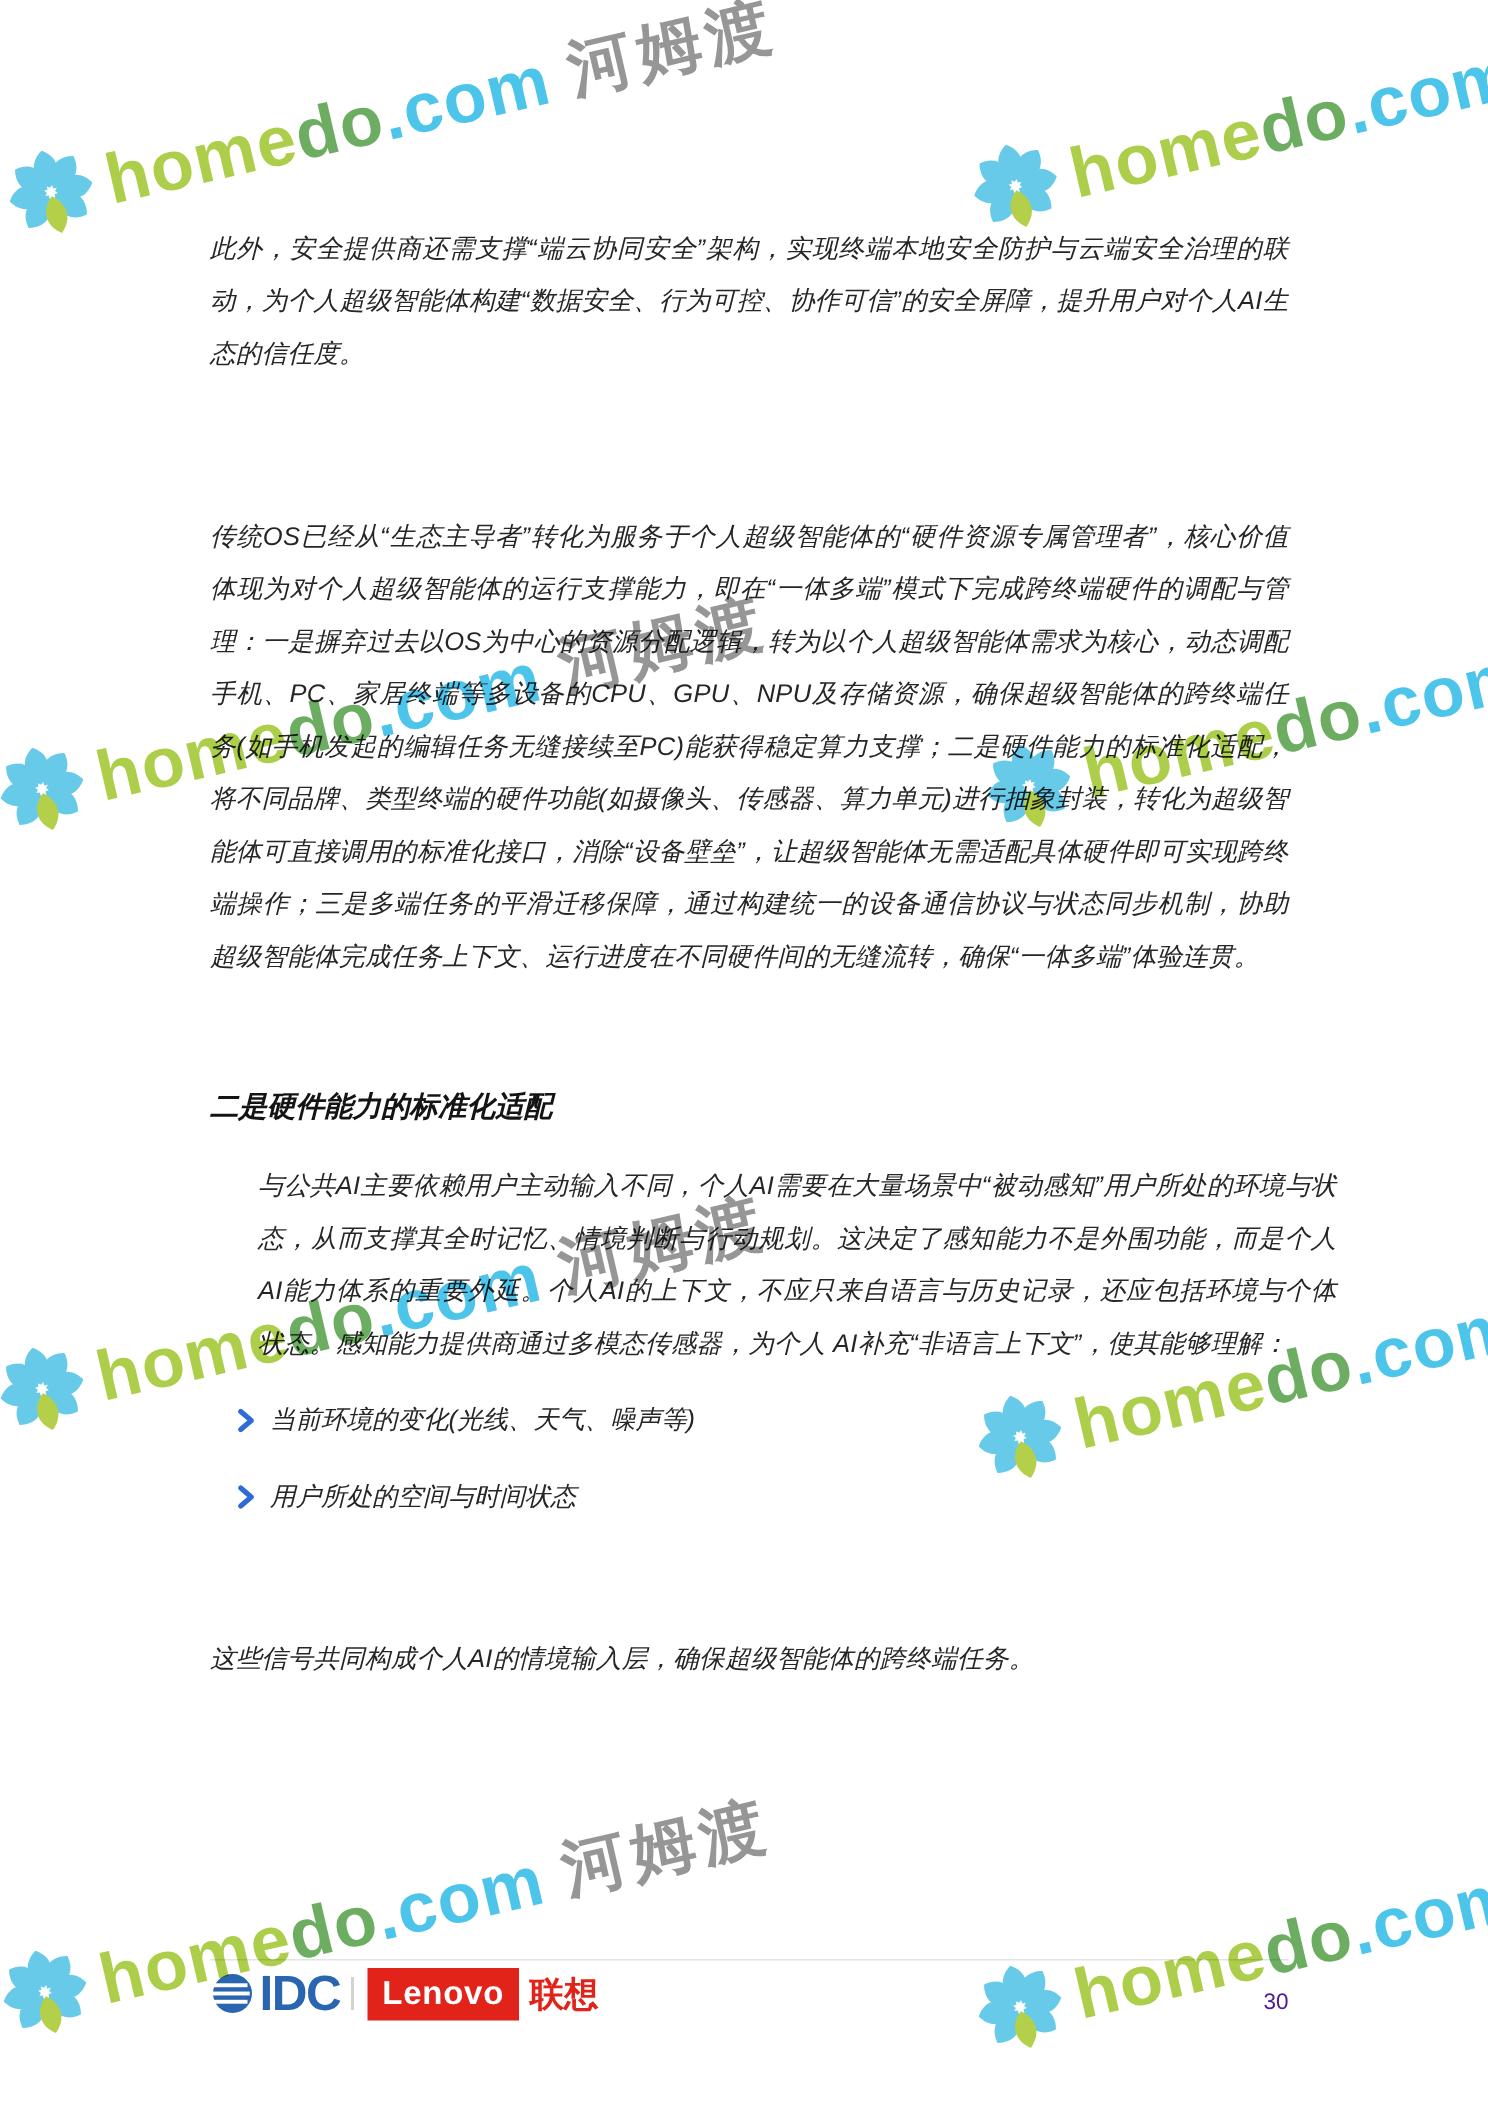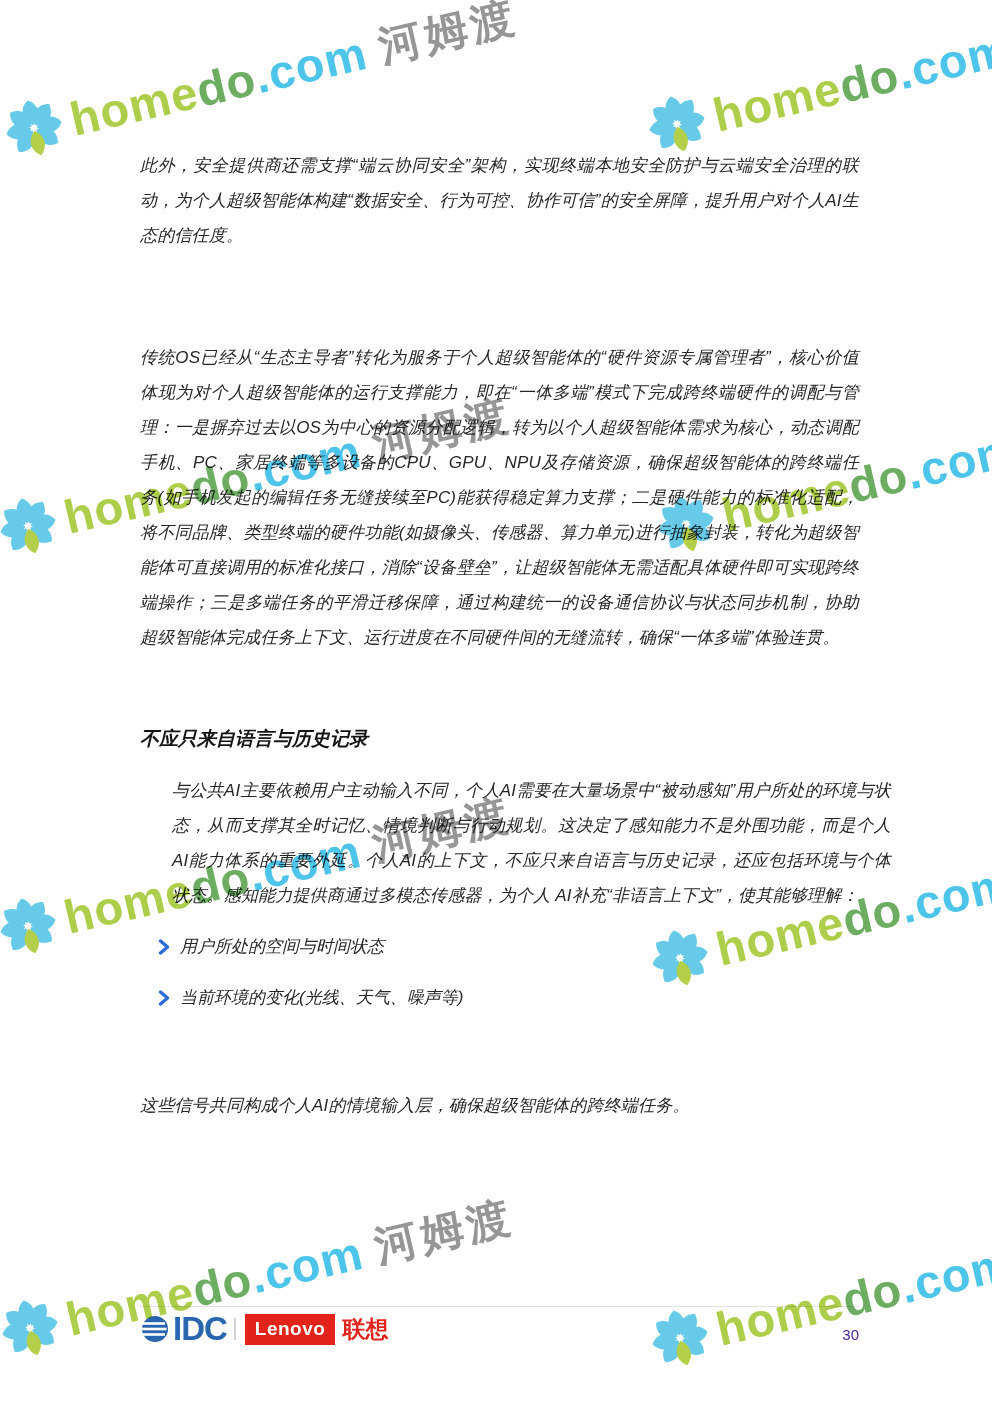--- a/index.html
+++ b/index.html
@@ -32,21 +32,21 @@
   .bullet-marker{width:12px;height:35px;display:flex;align-items:center;margin-right:10px;flex:0 0 auto;}
   .bullet-text{font-size:17px;line-height:35px;color:var(--text);}
   
   .footer-line{position:absolute;left:140px;top:1306px;width:719px;height:1px;background:#e3e3e3;}
   .footer{position:absolute;left:140px;top:1310px;width:719px;height:38px;
           display:flex;align-items:center;justify-content:space-between;}
   .brandrow{display:flex;align-items:center;}
   .idc-logo{display:flex;align-items:center;}
   .idc-text{font-size:33px;font-weight:bold;color:var(--idc-blue);letter-spacing:-1px;margin-left:3px;}
   .brand-divider{width:2px;height:22px;background:#d3d3d3;margin:0 9px 0 7px;}
-  .lenovo-box{background:var(--lenovo-red);color:#fff;font-weight:bold;font-size:19px;
+  .lenovo-box{background:var(--lenovo-red);color:#fff;font-weight:bold;font-size:22px;
               padding:4px 10px 5px 10px;letter-spacing:0.5px;}
   .lenovo-cn{color:var(--lenovo-red);font-weight:bold;font-size:23px;margin-left:7px;}
   .page-number{font-size:15px;color:#4c1d95;margin-top:10px;}
   
   .wm-layer{position:absolute;left:0;top:0;width:100%;height:100%;pointer-events:none;
             mix-blend-mode:multiply;opacity:.92;}
   .wm{position:absolute;display:flex;align-items:center;white-space:nowrap;
       transform:rotate(-13deg);transform-origin:32px 32px;}
   .wm .wm-flower{flex:0 0 auto;margin-right:6px;}
   .wm .t{font-weight:bold;font-size:47px;letter-spacing:1px;}
@@ -60,41 +60,41 @@
 
 <div class="page">
 
   <main class="doc">
 
     <p class="body-para pos-p1">此外，安全提供商还需支撑“端云协同安全”架构，实现终端本地安全防护与云端安全治理的联动，为个人超级智能体构建“数据安全、行为可控、协作可信”的安全屏障，提升用户对个人AI生态的信任度。</p>
 
 
     <p class="body-para pos-p2">传统OS已经从“生态主导者”转化为服务于个人超级智能体的“硬件资源专属管理者”，核心价值体现为对个人超级智能体的运行支撑能力，即在“一体多端”模式下完成跨终端硬件的调配与管理：一是摒弃过去以OS为中心的资源分配逻辑，转为以个人超级智能体需求为核心，动态调配手机、PC、家居终端等多设备的CPU、GPU、NPU及存储资源，确保超级智能体的跨终端任务(如手机发起的编辑任务无缝接续至PC)能获得稳定算力支撑；二是硬件能力的标准化适配，将不同品牌、类型终端的硬件功能(如摄像头、传感器、算力单元)进行抽象封装，转化为超级智能体可直接调用的标准化接口，消除“设备壁垒”，让超级智能体无需适配具体硬件即可实现跨终端操作；三是多端任务的平滑迁移保障，通过构建统一的设备通信协议与状态同步机制，协助超级智能体完成任务上下文、运行进度在不同硬件间的无缝流转，确保“一体多端”体验连贯。</p>
 
-    <h3 class="heading pos-h2">不应只来自语言与历史记录</h3>
+    <h3 class="heading pos-h2">二是硬件能力的标准化适配</h3>
 
     <p class="body-para pos-p3">与公共AI主要依赖用户主动输入不同，个人AI需要在大量场景中“被动感知”用户所处的环境与状态，从而支撑其全时记忆、情境判断与行动规划。这决定了感知能力不是外围功能，而是个人AI能力体系的重要外延。个人AI的上下文，不应只来自语言与历史记录，还应包括环境与个体状态。感知能力提供商通过多模态传感器，为个人 AI补充“非语言上下文”，使其能够理解：</p>
 
     <ul class="bullets pos-bullets">
+      <li class="bullet">
+        <span class="bullet-marker">
+          <svg width="12" height="16" viewBox="0 0 12 16">
+              <path d="M2.5 2 L9.5 8 L2.5 14" fill="none" stroke="#2e6bd4" stroke-width="3.4" stroke-linecap="round" stroke-linejoin="round"></path>
+            </svg>
+        </span>
+        <span class="bullet-text">当前环境的变化(光线、天气、噪声等)</span>
+      </li>
       <li class="bullet">
         <span class="bullet-marker">
           <svg width="12" height="16" viewBox="0 0 12 16">
               <path d="M2.5 2 L9.5 8 L2.5 14" fill="none" stroke="#2e6bd4" stroke-width="3.4" stroke-linecap="round" stroke-linejoin="round"></path>
             </svg>
         </span>
         <span class="bullet-text">用户所处的空间与时间状态</span>
       </li>
-      <li class="bullet">
-        <span class="bullet-marker">
-          <svg width="12" height="16" viewBox="0 0 12 16">
-              <path d="M2.5 2 L9.5 8 L2.5 14" fill="none" stroke="#2e6bd4" stroke-width="3.4" stroke-linecap="round" stroke-linejoin="round"></path>
-            </svg>
-        </span>
-        <span class="bullet-text">当前环境的变化(光线、天气、噪声等)</span>
-      </li>
     </ul>
 
     <p class="body-para pos-pf">这些信号共同构成个人AI的情境输入层，确保超级智能体的跨终端任务。</p>
   </main>
 
   <div class="footer-line"></div>
 
   <footer class="footer">
     <div class="brandrow">
       <span class="idc-logo">

